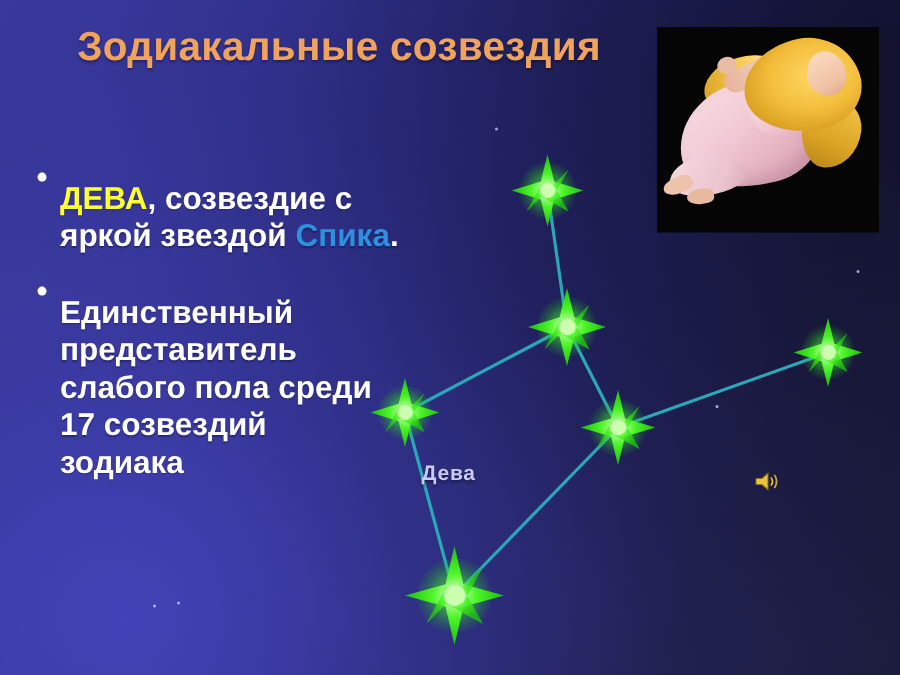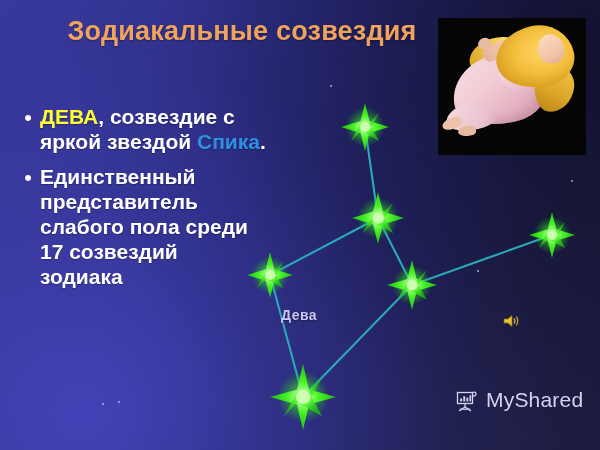--- a/index.html
+++ b/index.html
@@ -28,21 +28,21 @@
   }
   .bg-dark {
     position: absolute;
     inset: 0;
     background: radial-gradient(circle at 96% 10%, rgba(10,10,30,0.72) 0%, rgba(14,14,40,0.45) 30%, rgba(20,20,60,0.12) 55%, rgba(0,0,0,0) 72%);
   }
 
   
   #title {
     position: absolute;
-    left: 52px;
+    left: 36px;
     top: 14px;
     width: 380px;
     text-align: center;
     color: #f0a35c;
     font-size: 27px;
     font-weight: bold;
     line-height: 1.26;
     letter-spacing: 0.2px;
     text-shadow: 0 1px 2px rgba(0,0,0,0.35);
   }
@@ -69,20 +69,21 @@
     text-align: center;
     padding-top: 1px;
   }
   .bullet-text {
     color: #ffffff;
     font-size: 21px;
     font-weight: bold;
     line-height: 25px;
     flex: 1 1 auto;
     text-shadow: 0 1px 1px rgba(0,0,0,0.3);
+    margin-top: 16px;
   }
   .hl-yellow { color: #ffff33; }
   .hl-blue   { color: #2f8fe0; }
 
   
   #virgo-picture {
     position: absolute;
     left: 438px;
     top: 18px;
     width: 148px;
@@ -345,33 +346,14 @@
   </svg>
 
   <div id="constellation-label">Дева</div>
 
   <svg id="speaker-icon" viewBox="0 0 18 16">
     <path d="M1,6 L5,6 L9,2.5 L9,13.5 L5,10 L1,10 Z" fill="#e8c43a" stroke="#8a6f10" stroke-width="0.7"></path>
     <path d="M11,5.3 Q13,8 11,10.7" stroke="#e8c43a" stroke-width="1.1" fill="none"></path>
     <path d="M13.3,3.6 Q16.2,8 13.3,12.4" stroke="#e8c43a" stroke-width="1.1" fill="none" opacity="0.85"></path>
   </svg>
 
-  <div id="watermark">
-    <svg width="26" height="26" viewBox="0 0 26 26">
-      <g stroke="#d4d4ef" stroke-width="1.3" fill="none">
-        <rect x="4.5" y="5.5" width="15" height="11"></rect>
-        <path d="M19.5,5.5 q3.5,-1.2 3.5,1.6 q0,2.4 -3.5,1.6"></path>
-        <path d="M12,16.5 L12,20"></path>
-        <path d="M12,20 L6,24"></path>
-        <path d="M12,20 L18,24"></path>
-        <path d="M6.8,22.2 L17.2,22.2"></path>
-      </g>
-      <g fill="#d4d4ef">
-        <rect x="7.2" y="11.5" width="1.9" height="3"></rect>
-        <rect x="10.3" y="9.2" width="1.9" height="5.3"></rect>
-        <rect x="13.4" y="10.6" width="1.9" height="3.9"></rect>
-        <rect x="16.5" y="8.2" width="1.6" height="6.3"></rect>
-      </g>
-    </svg>
-    <span id="watermark-text">MyShared</span>
-  </div>
 
 </div>
 
 </body></html>

